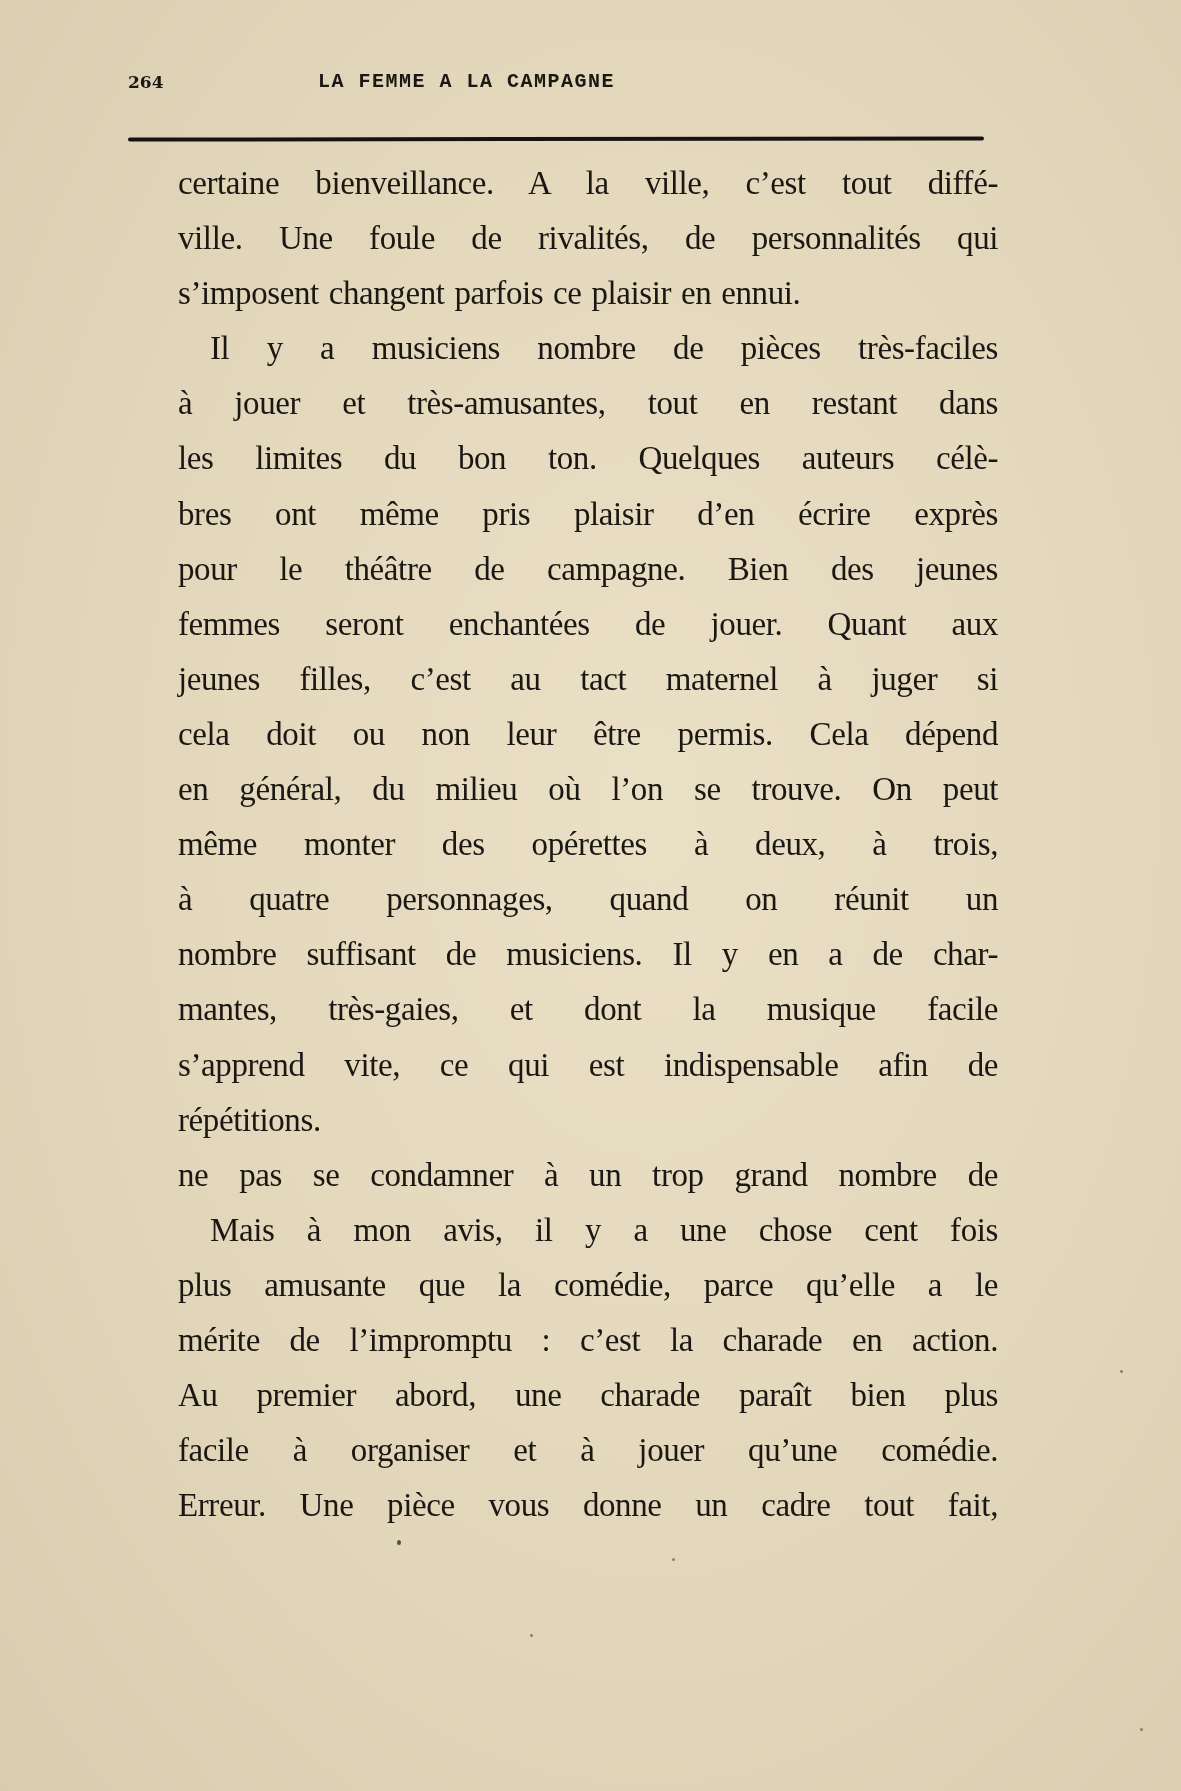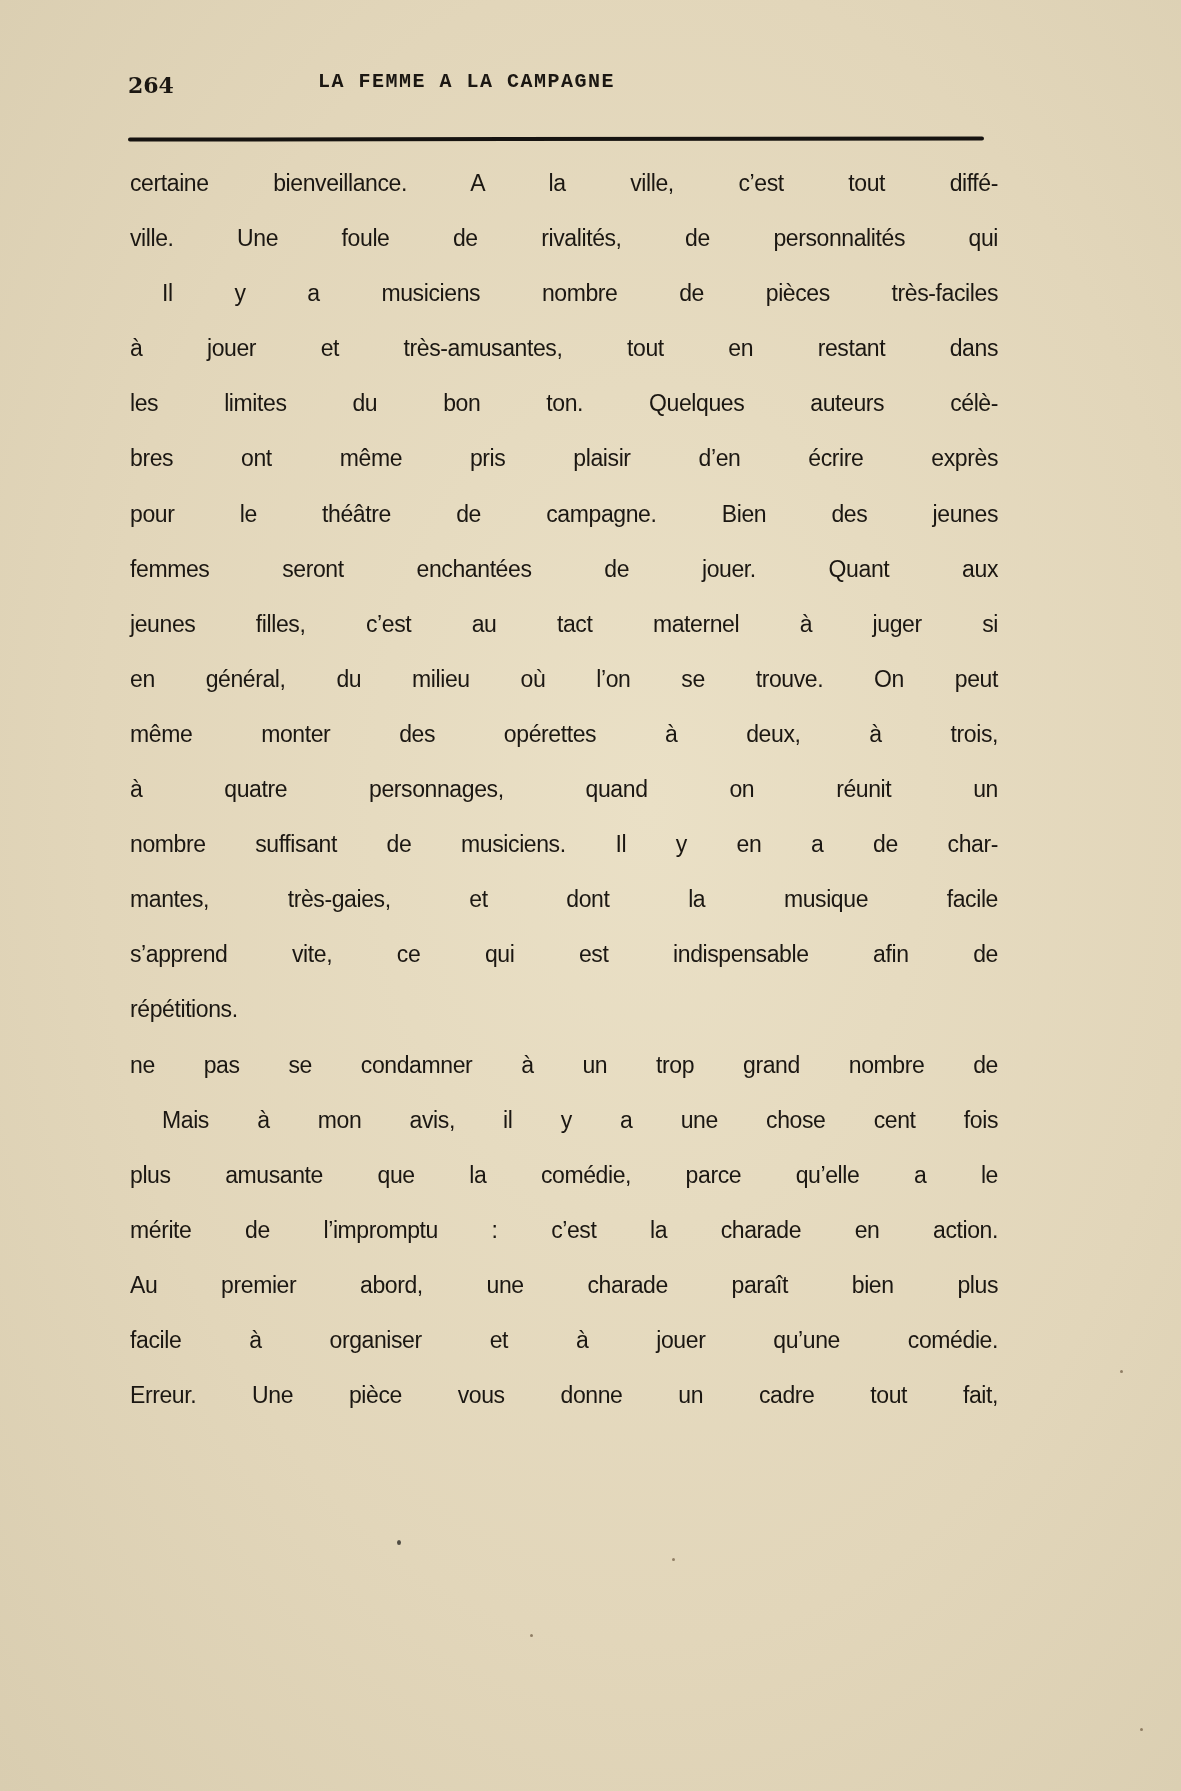--- a/index.html
+++ b/index.html
@@ -28,21 +28,21 @@
     left: 128px;
     width: 860px;
     height: 40px;
   }
   .folio {
     position: absolute;
     left: 0;
     top: 4px;
     font-family: "DejaVu Serif", serif;
     font-weight: bold;
-    font-size: 22px;
+    font-size: 17px;
     letter-spacing: 0px;
   }
   .head-title {
     position: absolute;
     left: 190px;
     top: 2px;
     font-family: Liberation Mono, monospace;
     font-size: 20px;
     letter-spacing: 1.5px;
     font-weight: bold;
@@ -60,27 +60,28 @@
   .text-block {
     position: absolute;
     left: 130px;
     top: 156px;
     width: 868px;
   }
   .line {
     display: block;
     height: 55.1px;
     line-height: 55.1px;
-    font-size: 23px;
-    font-family: Liberation Sans, sans-serif;
+    font-size: 33px;
+    font-family: Liberation Serif, serif;
     text-align: justify;
     text-align-last: justify;
     white-space: nowrap;
     letter-spacing: -0.4px;
     word-spacing: 2px;
+    margin-left: 48px;
   }
   .line.last {
     text-align-last: left;
   }
   .line.indent {
     padding-left: 32px;
   }
   .line .wrap {
     display: inline-block;
     width: 100%;
@@ -103,27 +104,29 @@
 <div class="page">
   <div class="running-head">
     <span class="folio">264</span>
     <span class="head-title">LA FEMME A LA CAMPAGNE</span>
   </div>
   <div class="rule"></div>
 
   <div class="text-block">
     <span class="line"><span class="wrap">certaine bienveillance. A la ville, c’est tout diffé-</span></span>
     <span class="line"><span class="wrap">ville. Une foule de rivalités, de personnalités qui</span></span>
+    <span class="line last"><span class="wrap">s’imposent changent parfois ce plaisir en ennui.</span></span>
     <span class="line indent"><span class="wrap">Il y a musiciens nombre de pièces très-faciles</span></span>
     <span class="line"><span class="wrap">à jouer et très-amusantes, tout en restant dans</span></span>
     <span class="line"><span class="wrap">les limites du bon ton. Quelques auteurs célè-</span></span>
     <span class="line"><span class="wrap">bres ont même pris plaisir d’en écrire exprès</span></span>
     <span class="line"><span class="wrap">pour le théâtre de campagne. Bien des jeunes</span></span>
     <span class="line"><span class="wrap">femmes seront enchantées de jouer. Quant aux</span></span>
     <span class="line"><span class="wrap">jeunes filles, c’est au tact maternel à juger si</span></span>
+    <span class="line"><span class="wrap">cela doit ou non leur être permis. Cela dépend</span></span>
     <span class="line"><span class="wrap">en général, du milieu où l’on se trouve. On peut</span></span>
     <span class="line"><span class="wrap">même monter des opérettes à deux, à trois,</span></span>
     <span class="line"><span class="wrap">à quatre personnages, quand on réunit un</span></span>
     <span class="line"><span class="wrap">nombre suffisant de musiciens. Il y en a de char-</span></span>
     <span class="line"><span class="wrap">mantes, très-gaies, et dont la musique facile</span></span>
     <span class="line"><span class="wrap">s’apprend vite, ce qui est indispensable afin de</span></span>
     <span class="line last"><span class="wrap">répétitions.</span></span>
     <span class="line"><span class="wrap">ne pas se condamner à un trop grand nombre de</span></span>
     <span class="line indent"><span class="wrap">Mais à mon avis, il y a une chose cent fois</span></span>
     <span class="line"><span class="wrap">plus amusante que la comédie, parce qu’elle a le</span></span>

